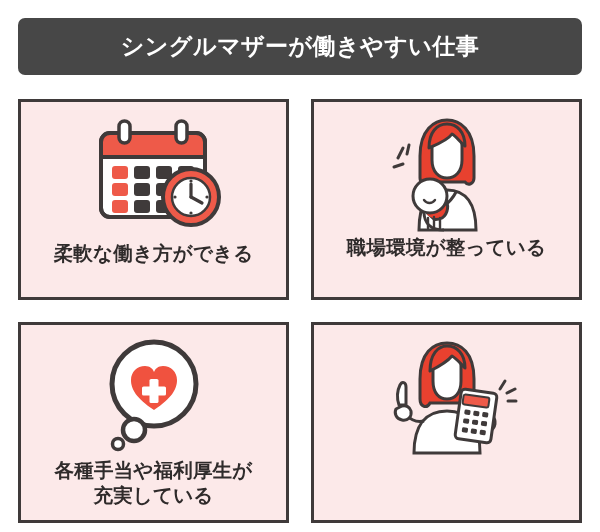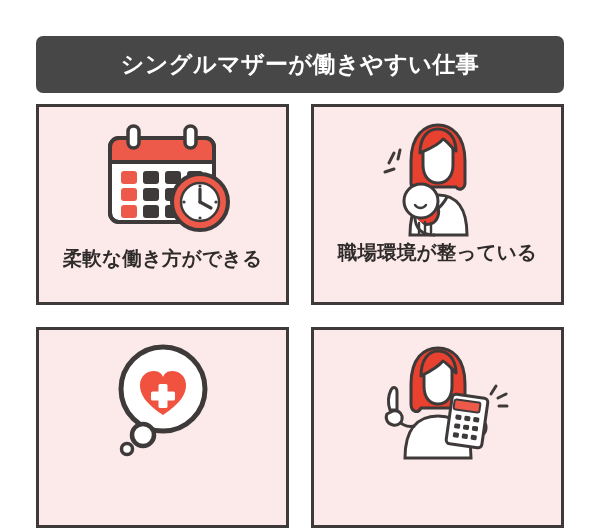--- a/index.html
+++ b/index.html
@@ -11,41 +11,41 @@
     width: 600px;
     height: 532px;
     font-family: "DejaVu Sans", "Liberation Sans", sans-serif;
     overflow: hidden;
   }
   .page {
     position: relative;
     width: 600px;
     height: 532px;
     box-sizing: border-box;
-    padding: 36px;
+    padding: 18px;
     background: #ffffff;
   }
   .header-bar {
     height: 57px;
     background: #474747;
     border-radius: 7px;
     display: flex;
     align-items: center;
     justify-content: center;
   }
   .header-title {
     color: #ffffff;
     font-size: 23px;
     font-weight: bold;
     letter-spacing: 0.5px;
     line-height: 1;
     white-space: nowrap;
   }
   .grid {
-    margin-top: 11px;
+    margin-top: 24px;
     display: grid;
     grid-template-columns: 1fr 1fr;
     grid-template-rows: 201px 201px;
     column-gap: 18px;
     row-gap: 17px;
     gap: 22px;
   }
   .card {
     border: 3px solid #3f3a3a;
     background: #fce9e9;
@@ -177,20 +177,24 @@
         <span>
           <svg width="140" height="118" viewBox="0 0 140 118">
             <circle cx="70" cy="48" r="42" fill="#ffffff" stroke="#3f3a3a" stroke-width="5"></circle>
             <circle cx="50" cy="94" r="11" fill="#ffffff" stroke="#3f3a3a" stroke-width="4.5"></circle>
             <circle cx="34" cy="108" r="5.5" fill="#ffffff" stroke="#3f3a3a" stroke-width="3.5"></circle>
             <path d="M70 74 C52 62 47 53 47 44 C47 36 53 30 61 30 C66 30 69 33 70 36 C71 33 74 30 79 30 C87 30 93 36 93 44 C93 53 88 62 70 74 Z" fill="#f0523f"></path>
             <rect x="65.5" y="43" width="9" height="24" rx="1.6" fill="#ffffff"></rect>
             <rect x="58" y="50.5" width="24" height="9" rx="1.6" fill="#ffffff"></rect>
           </svg>
         </span>
+      </div>
+      <div class="card-label">
+        <span class="line">各種手当や福利厚生が</span>
+        <span class="line">充実している</span>
       </div>
     </div>
 
     <div class="card">
       <div class="card-art">
         <span>
           <svg width="150" height="120" viewBox="0 0 150 120">
 
             <path d="M48 44 C48 18 61 8 75 8 C89 8 102 18 102 44 L102 64 C102 72 95 74 92 68 L58 68 C55 74 48 72 48 64 Z" fill="#e8412f" stroke="#3f3a3a" stroke-width="3"></path>
 

